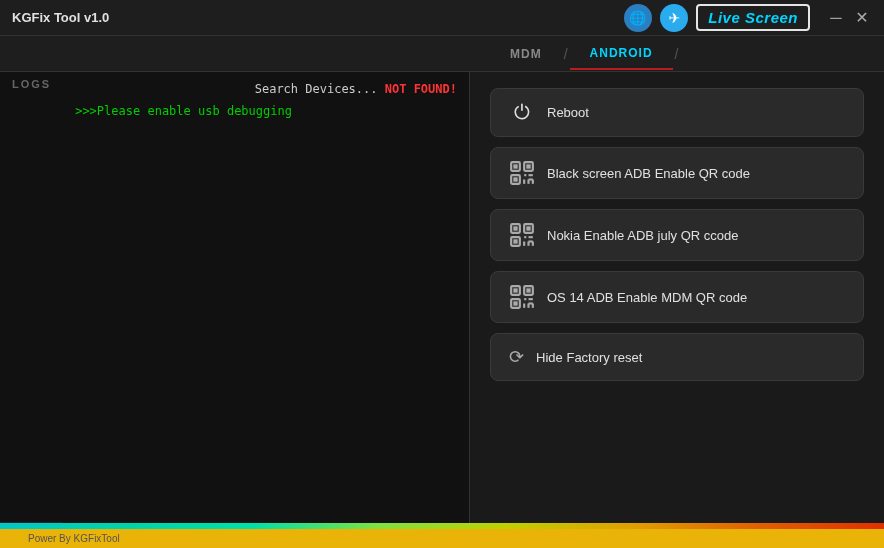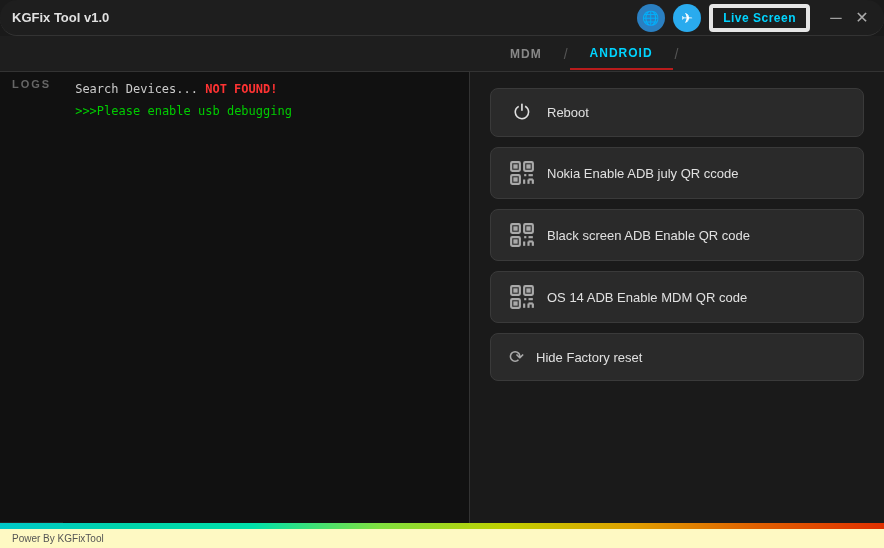--- a/index.html
+++ b/index.html
@@ -17,21 +17,20 @@
     
     .title-bar {
       display: flex;
       align-items: center;
       justify-content: space-between;
       background: #1e1e1e;
       padding: 0 12px;
       height: 36px;
       border-bottom: 1px solid #333;
       flex-shrink: 0;
-      border-radius: 17px;
     }
     .title-bar-left {
       display: flex;
       align-items: center;
       gap: 8px;
     }
     .title-text {
       font-size: 13px;
       font-weight: 600;
       color: #e0e0e0;
@@ -49,28 +48,29 @@
       cursor: pointer;
       display: flex;
       align-items: center;
       justify-content: center;
       font-size: 14px;
     }
     .globe-btn { background: #2a7fc1; color: white; }
     .telegram-btn { background: #2aabee; color: white; }
     .live-screen-btn {
       background: transparent;
-      border: 4px solid #e5e5e5;
+      border: 2px solid #e5e5e5;
       color: #00d4ff;
       padding: 3px 10px;
       border-radius: 4px;
-      font-size: 12px;
+      font-size: 15px;
       font-weight: 700;
       cursor: pointer;
       letter-spacing: 0.5px;
+      font-style: italic;
     }
     .window-controls {
       display: flex;
       gap: 6px;
       margin-left: 8px;
     }
     .win-btn {
       background: none;
       border: none;
       color: #aaa;
@@ -135,20 +135,21 @@
       border-bottom: 1px solid #222;
     }
     .logs-body {
       flex: 1;
       padding: 10px 12px;
       font-size: 12px;
       font-family: 'Consolas', monospace;
     }
     .log-line-search {
       color: #cccccc;
+      text-align: right;
     }
     .log-not-found {
       color: #ff3333;
       font-weight: 700;
     }
     .log-line-debug {
       color: #00cc00;
       margin-top: 8px;
     }
     .log-arrow {
@@ -202,22 +203,22 @@
 
     
     .bottom-bar {
       height: 6px;
       background: linear-gradient(to right, #00c8c8, #00d4aa, #00e0aa, #80e040, #c0d000, #e0a000, #e06000, #e03000);
       flex-shrink: 0;
     }
 
     
     .footer {
-      background: #fef9c3;
-      padding: 4px 12px;
+      background: #eab308;
+      padding: 4px 28px;
       font-size: 10px;
       color: #555;
       flex-shrink: 0;
     }
   </style>
 </head>
 <body>
 
 <div class="title-bar">
   <div class="title-bar-left">
@@ -253,20 +254,38 @@
         <span class="log-arrow">&gt;&gt;&gt;</span><span>Please enable usb debugging</span>
       </div>
     </div>
   </div>
 
   <div class="right-panel">
 
     <button class="action-btn">
       <span class="btn-icon">⏻</span>
       <span>Reboot</span>
+    </button>
+
+    <button class="action-btn">
+      <svg class="qr-icon" viewBox="0 0 24 24" width="24" height="24" fill="none" stroke="#aaa" stroke-width="2">
+        <rect x="2" y="2" width="8" height="8" rx="1"></rect>
+        <rect x="4" y="4" width="4" height="4" fill="#aaa" stroke="none"></rect>
+        <rect x="14" y="2" width="8" height="8" rx="1"></rect>
+        <rect x="16" y="4" width="4" height="4" fill="#aaa" stroke="none"></rect>
+        <rect x="2" y="14" width="8" height="8" rx="1"></rect>
+        <rect x="4" y="16" width="4" height="4" fill="#aaa" stroke="none"></rect>
+        <line x1="14" y1="14" x2="16" y2="14"></line>
+        <line x1="14" y1="18" x2="14" y2="22"></line>
+        <line x1="18" y1="14" x2="22" y2="14"></line>
+        <line x1="22" y1="18" x2="22" y2="22"></line>
+        <line x1="18" y1="18" x2="22" y2="18"></line>
+        <line x1="18" y1="22" x2="18" y2="18"></line>
+      </svg>
+      <span>Black screen ADB Enable QR code</span>
     </button>
 
     <button class="action-btn">
       <svg class="qr-icon" viewBox="0 0 24 24" width="24" height="24" fill="none" stroke="#aaa" stroke-width="2">
         <rect x="2" y="2" width="8" height="8" rx="1"></rect>
         <rect x="4" y="4" width="4" height="4" fill="#aaa" stroke="none"></rect>
         <rect x="14" y="2" width="8" height="8" rx="1"></rect>
         <rect x="16" y="4" width="4" height="4" fill="#aaa" stroke="none"></rect>
         <rect x="2" y="14" width="8" height="8" rx="1"></rect>
         <rect x="4" y="16" width="4" height="4" fill="#aaa" stroke="none"></rect>
@@ -288,38 +307,20 @@
         <rect x="16" y="4" width="4" height="4" fill="#aaa" stroke="none"></rect>
         <rect x="2" y="14" width="8" height="8" rx="1"></rect>
         <rect x="4" y="16" width="4" height="4" fill="#aaa" stroke="none"></rect>
         <line x1="14" y1="14" x2="16" y2="14"></line>
         <line x1="14" y1="18" x2="14" y2="22"></line>
         <line x1="18" y1="14" x2="22" y2="14"></line>
         <line x1="22" y1="18" x2="22" y2="22"></line>
         <line x1="18" y1="18" x2="22" y2="18"></line>
         <line x1="18" y1="22" x2="18" y2="18"></line>
       </svg>
-      <span>Black screen ADB Enable QR code</span>
-    </button>
-
-    <button class="action-btn">
-      <svg class="qr-icon" viewBox="0 0 24 24" width="24" height="24" fill="none" stroke="#aaa" stroke-width="2">
-        <rect x="2" y="2" width="8" height="8" rx="1"></rect>
-        <rect x="4" y="4" width="4" height="4" fill="#aaa" stroke="none"></rect>
-        <rect x="14" y="2" width="8" height="8" rx="1"></rect>
-        <rect x="16" y="4" width="4" height="4" fill="#aaa" stroke="none"></rect>
-        <rect x="2" y="14" width="8" height="8" rx="1"></rect>
-        <rect x="4" y="16" width="4" height="4" fill="#aaa" stroke="none"></rect>
-        <line x1="14" y1="14" x2="16" y2="14"></line>
-        <line x1="14" y1="18" x2="14" y2="22"></line>
-        <line x1="18" y1="14" x2="22" y2="14"></line>
-        <line x1="22" y1="18" x2="22" y2="22"></line>
-        <line x1="18" y1="18" x2="22" y2="18"></line>
-        <line x1="18" y1="22" x2="18" y2="18"></line>
-      </svg>
       <span>OS 14 ADB Enable MDM QR code</span>
     </button>
 
     <button class="action-btn">
       <span class="refresh-icon">⟳</span>
       <span>Hide Factory reset</span>
     </button>
 
   </div>
 </div>

